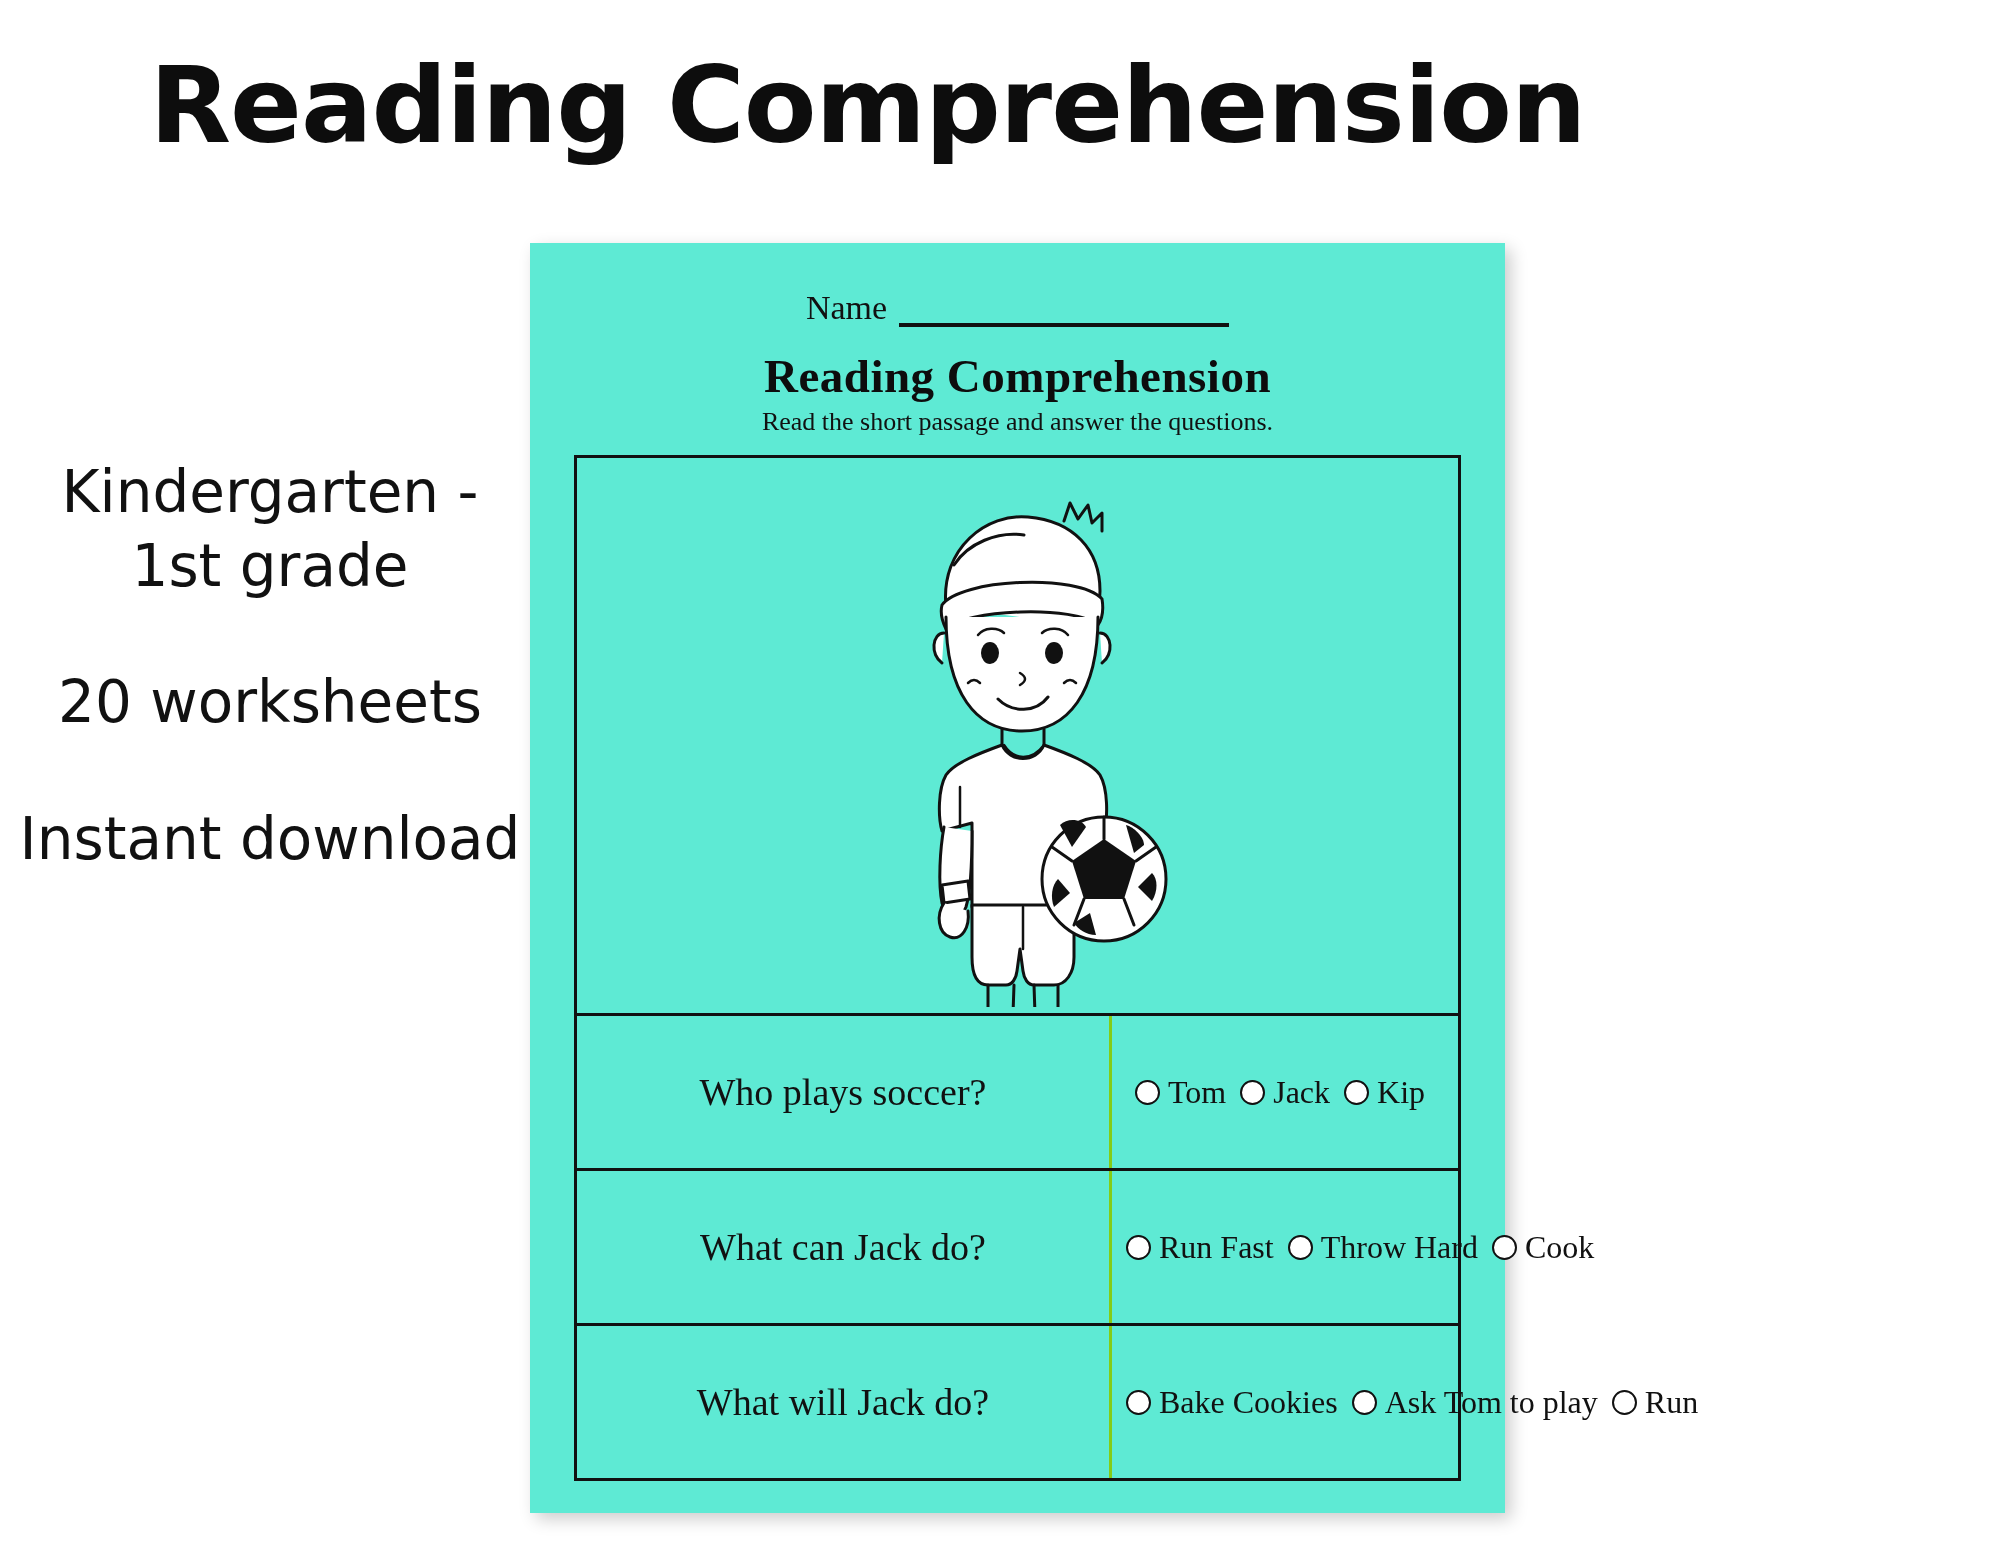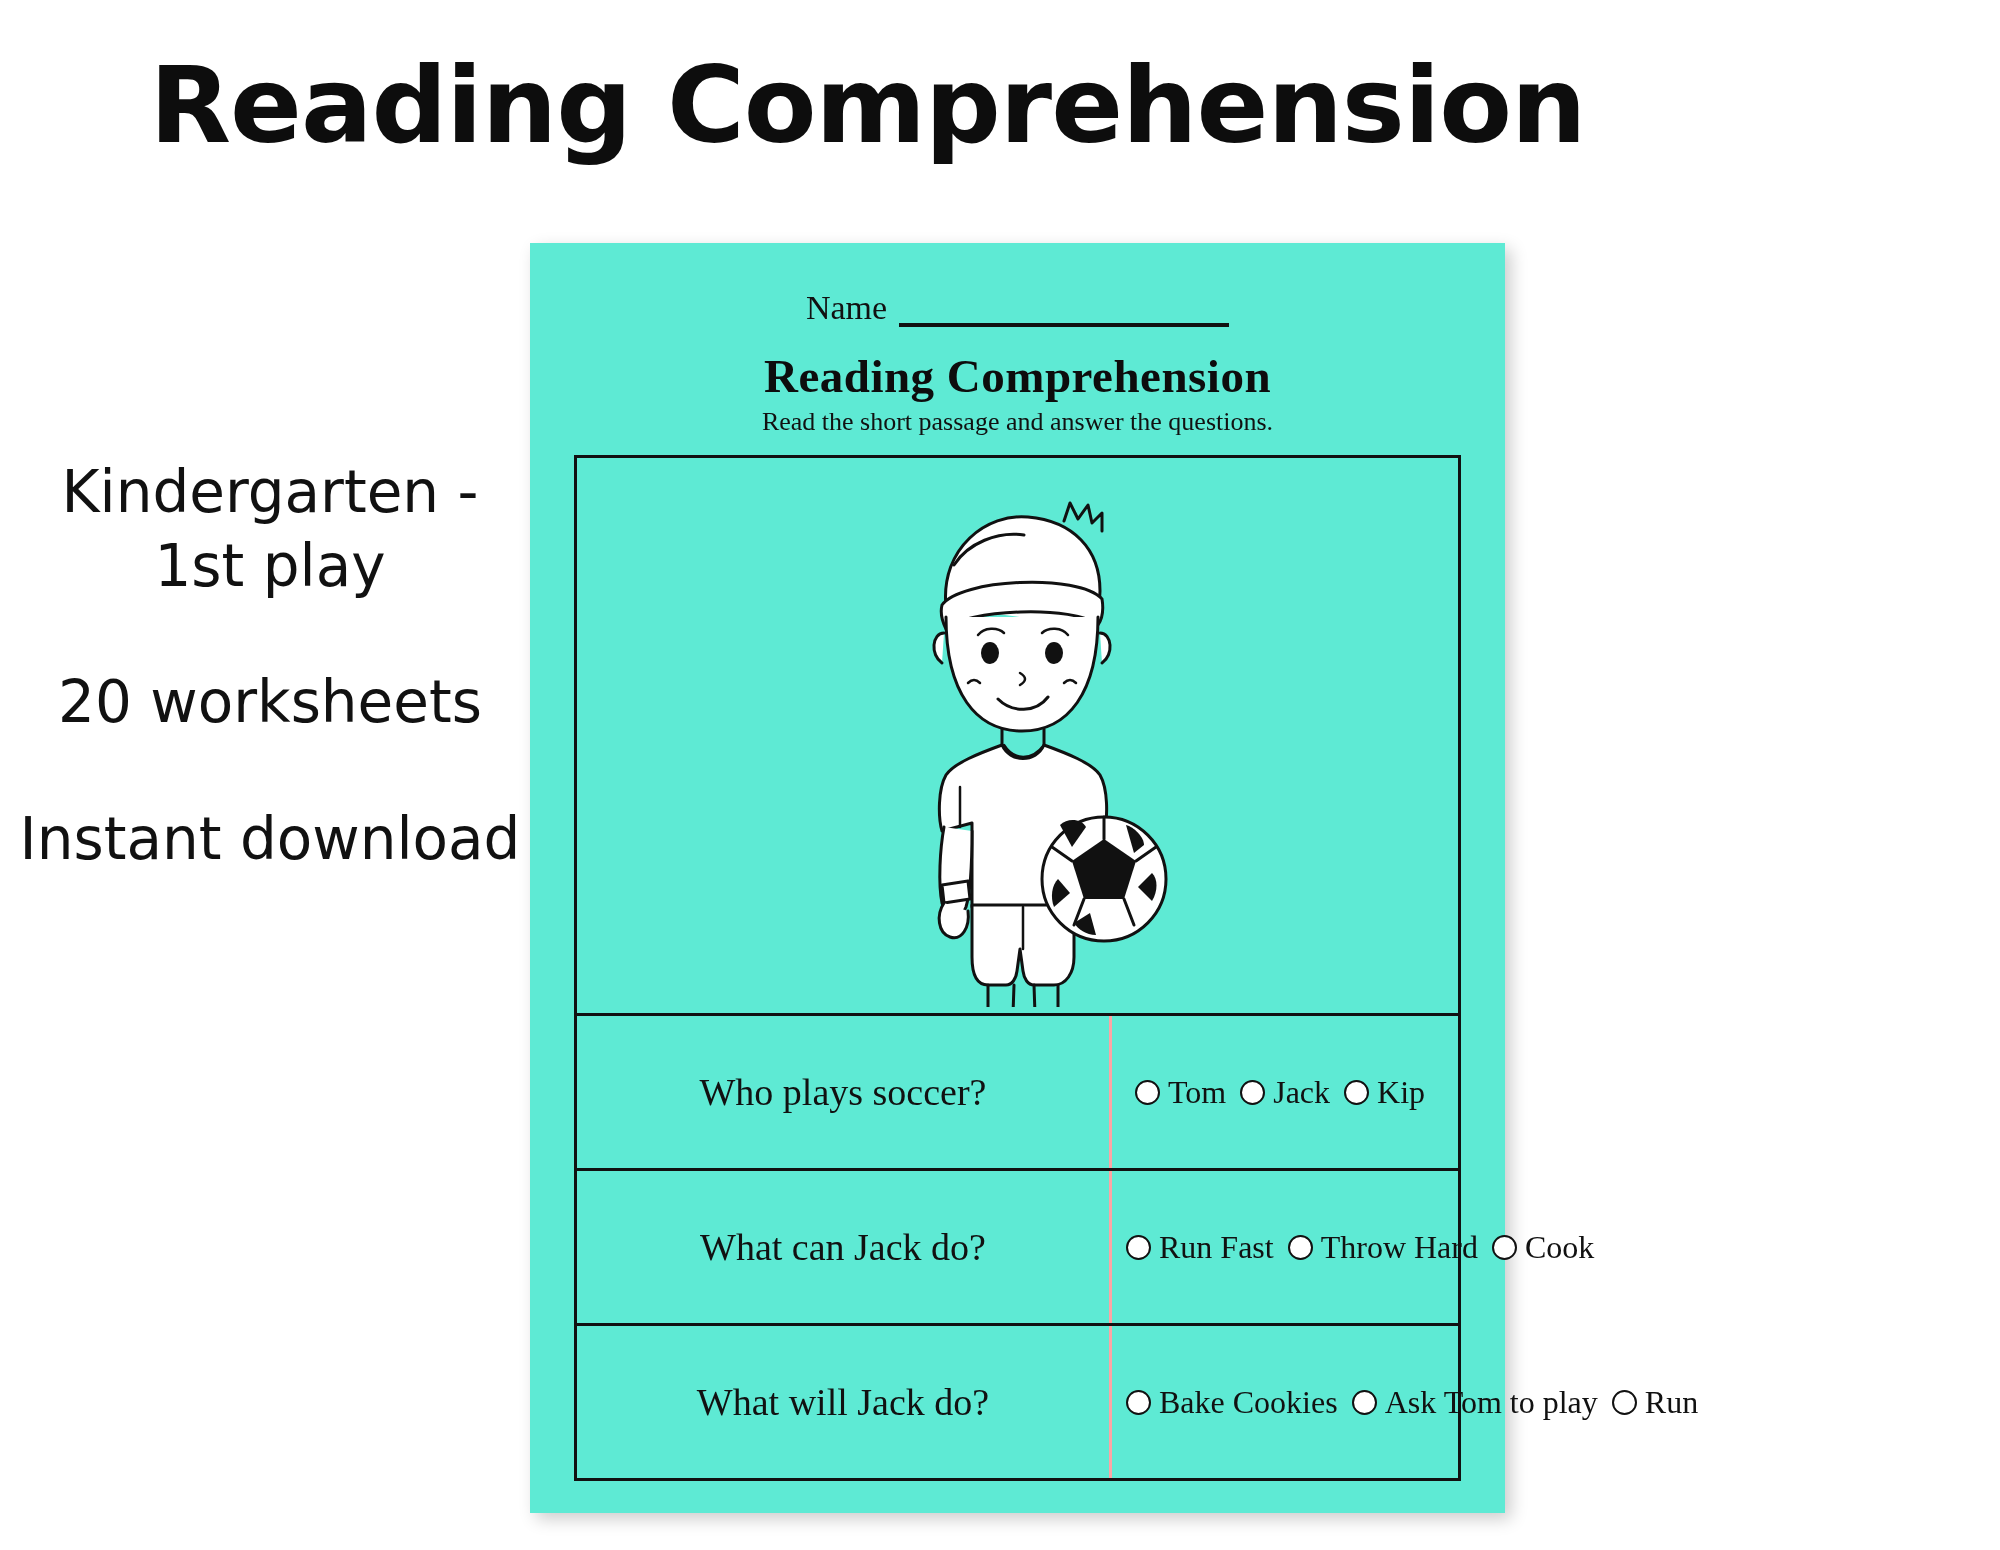--- a/index.html
+++ b/index.html
@@ -149,21 +149,21 @@
     flex: 0 0 535px;
     display: flex;
     align-items: center;
     justify-content: center;
     box-sizing: border-box;
     padding: 8px 14px;
     font-family: "Liberation Serif", serif;
     font-size: 38px;
     color: #111;
     text-align: center;
-    border-right: 3px solid #fca5a5;
+    border-right: 3px solid #84cc16;
   }
   .q-options {
     flex: 1 1 auto;
     display: flex;
     flex-direction: row;
     justify-content: center;
     padding: 6px 10px 6px 14px;
     box-sizing: border-box;
   }
   .opt {
@@ -190,21 +190,21 @@
     padding-right: 14px;
     white-space: nowrap;
   }
 </style>
 </head>
 <body>
 
 <div class="banner-title">Reading Comprehension</div>
 
 <div class="left-col">
-  <div class="blockline">Kindergarten - 1st play</div>
+  <div class="blockline">Kindergarten - 1st grade</div>
   <div class="blockline">20 worksheets</div>
   <div class="blockline">Instant download</div>
 </div>
 
 <div class="sheet">
   <div class="sheet-inner">
 
     <div class="name-row">
       <span class="name-label">Name</span>
       <span class="name-blank"></span>

